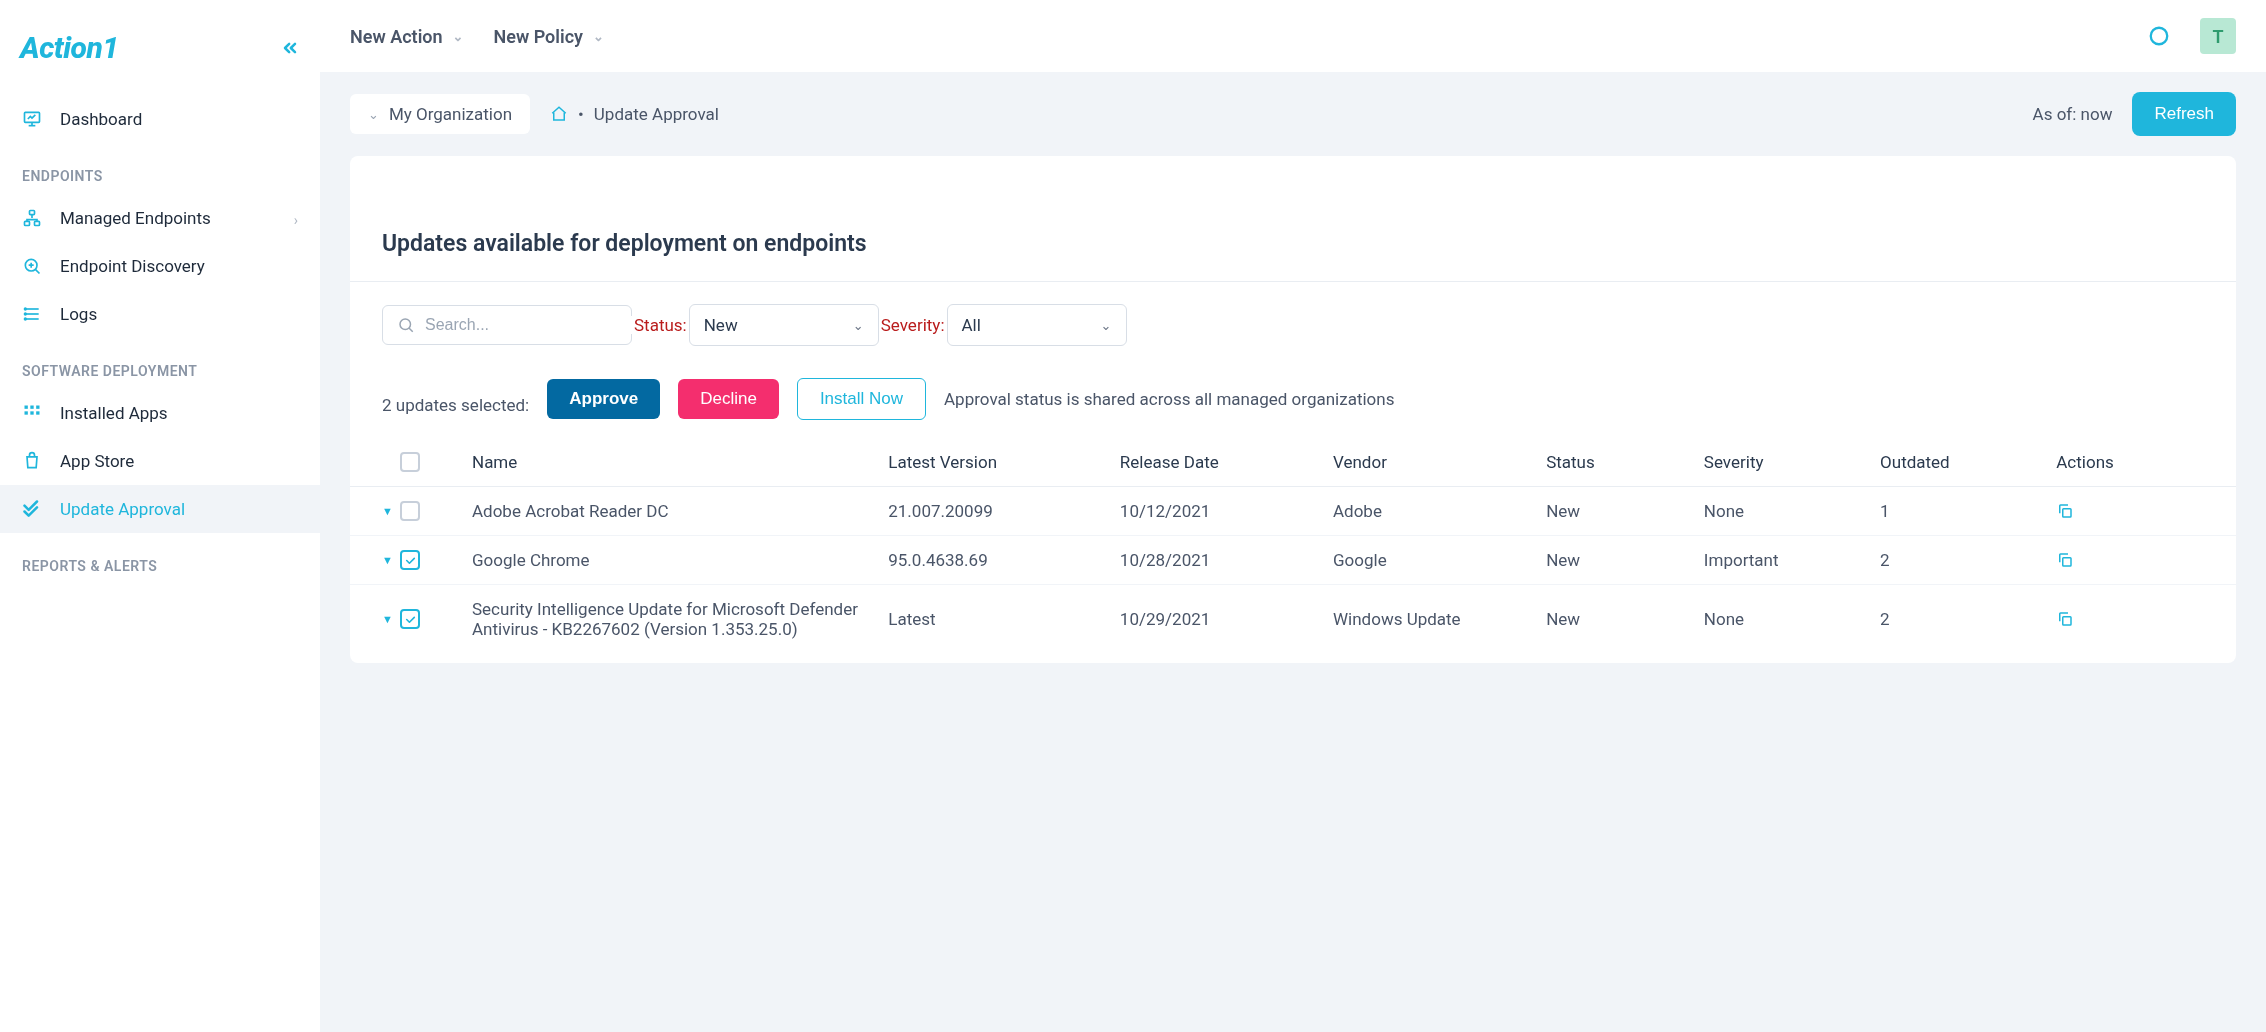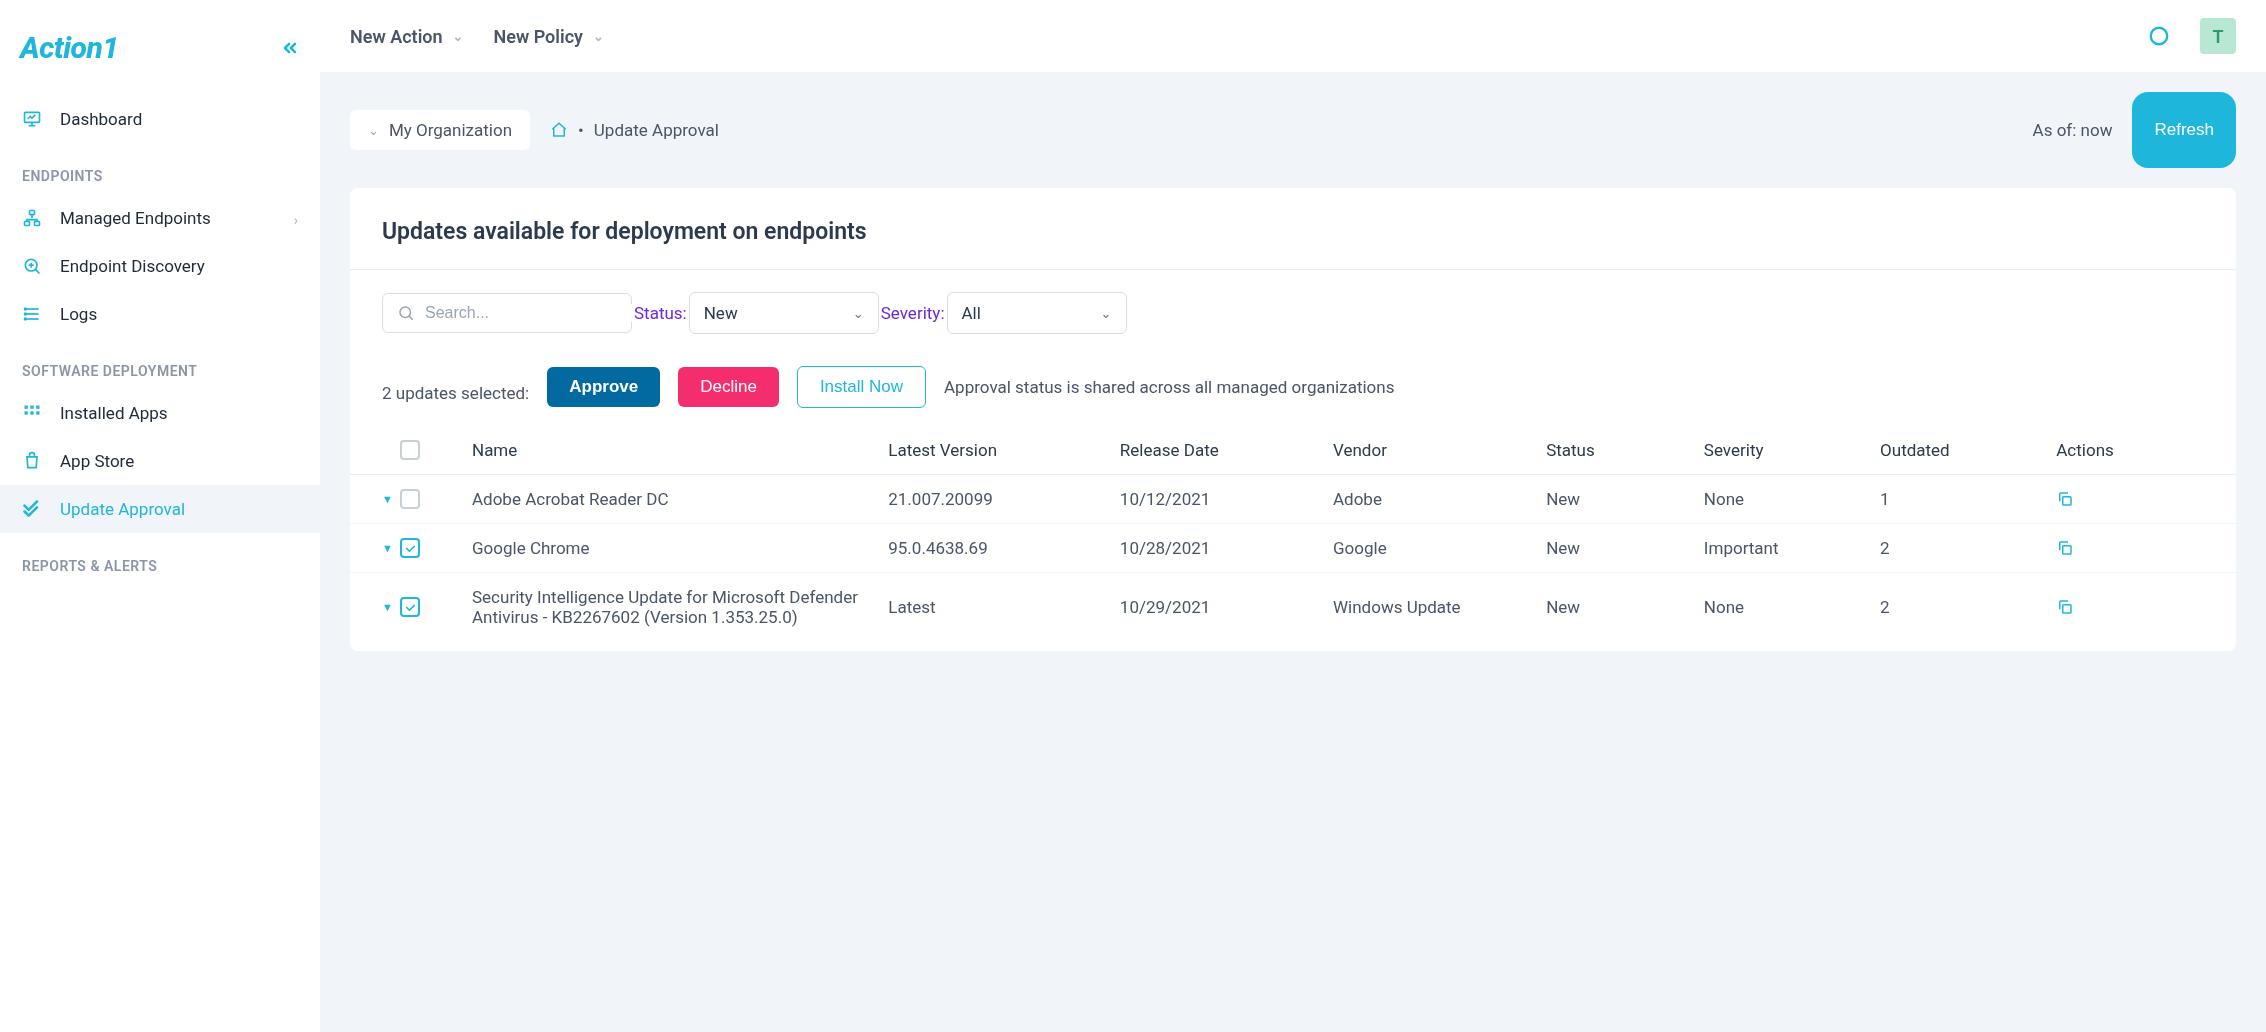--- a/index.html
+++ b/index.html
@@ -155,38 +155,39 @@
       flex: 1;
     }
     .asof {
       color: #4a5568;
       font-size: 17px;
     }
     .refresh-btn {
       background: #1fb6dc;
       color: #fff;
       border: none;
-      padding: 28px 22px;
-      border-radius: 16px;
+      padding: 12px 22px;
+      border-radius: 8px;
       font-size: 17px;
       cursor: pointer;
     }
     
     .panel {
       background: #fff;
       margin: 0 30px 30px 30px;
       border-radius: 8px;
       padding-bottom: 10px;
     }
     .panel-title {
       padding: 30px 32px 24px;
       font-size: 23px;
       font-weight: 600;
       color: #2b3a4e;
       border-bottom: 1px solid #e9edf2;
+      margin-top: 44px;
     }
     .filter-bar {
       display: flex;
       align-items: center;
       padding: 22px 32px;
       gap: 2px;
       flex-wrap: wrap;
     }
     .search-box {
       border: 1px solid #d8dee6;
@@ -201,21 +202,21 @@
       border: none;
       outline: none;
       font-size: 16px;
       color: #4a5568;
       flex: 1;
     }
     .search-box input::placeholder {
       color: #9aa5b3;
     }
     .filter-label {
-      color: #6d28d9;
+      color: #b91c1c;
       font-size: 17px;
     }
     .select-box {
       border: 1px solid #d8dee6;
       border-radius: 6px;
       padding: 10px 14px;
       display: flex;
       align-items: center;
       justify-content: space-between;
       width: 190px;

